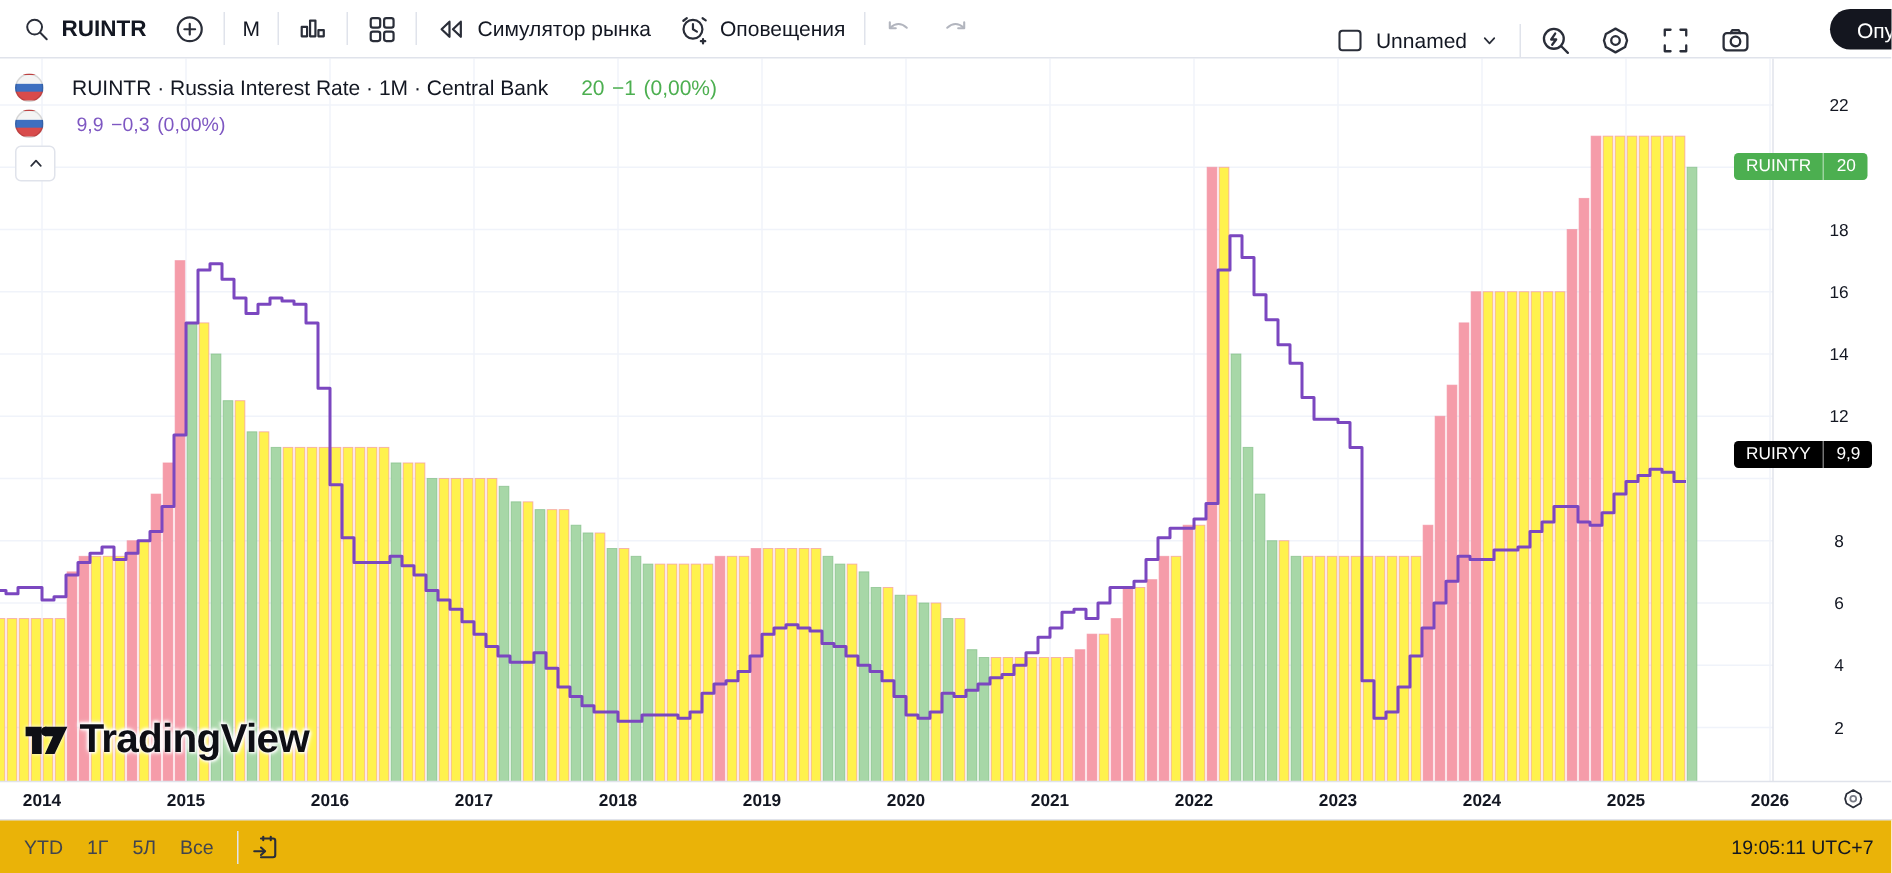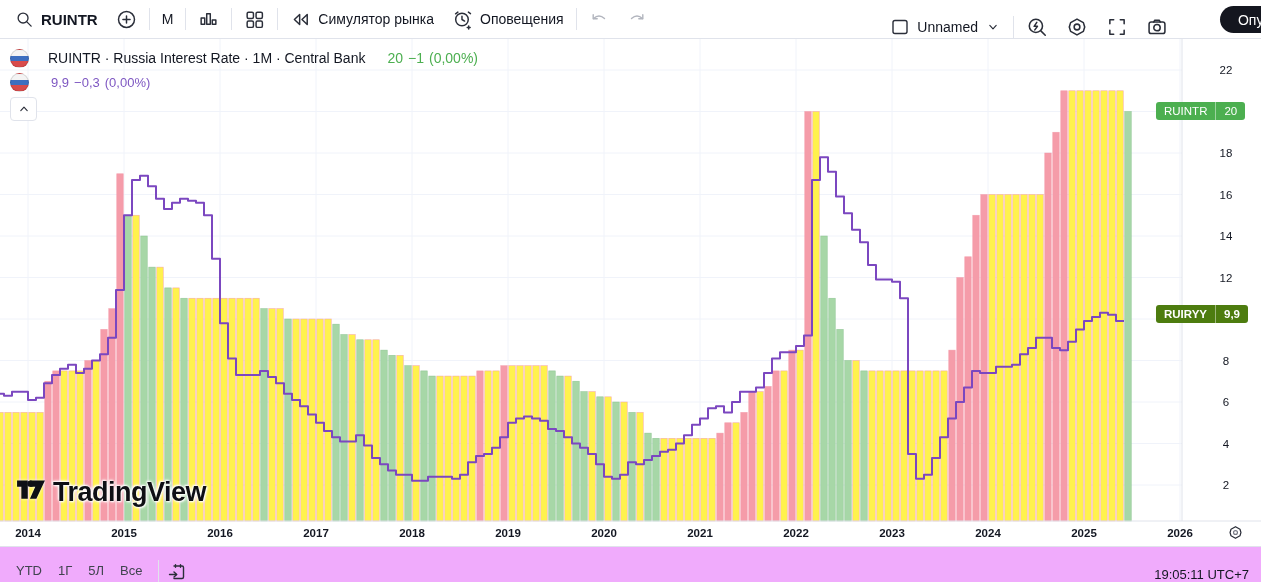--- a/index.html
+++ b/index.html
@@ -37,37 +37,37 @@
   .legend-row.small .legend-vals{font-size:13px;}
   .flag{width:17px;height:17px;border-radius:50%;border:1px solid rgba(0,0,0,.12);
     background:linear-gradient(to bottom,#f4f4f4 0 33%,#3d6fc0 33% 66%,#d84b4b 66% 100%);flex:0 0 auto;}
   .collapse-btn{
     position:absolute;left:10px;top:97px;width:25px;height:22px;background:#fff;
     border:1px solid #e0e3eb;border-radius:4px;display:flex;align-items:center;
     justify-content:center;z-index:25;cursor:pointer;
   }
   
   #chart-svg{position:absolute;left:0;top:38px;z-index:5;}
-  .watermark{position:absolute;left:16px;top:477px;display:flex;align-items:flex-start;gap:7px;z-index:10;}
+  .watermark{position:absolute;left:16px;top:477px;display:flex;align-items:center;gap:7px;z-index:10;}
   .watermark-text{font-size:27px;font-weight:800;letter-spacing:-0.5px;color:#0e0f15;
     text-shadow:0 0 2px #fff,0 0 4px #fff,1px 1px 2px #fff,-1px -1px 2px #fff;}
   .tv-logo{filter:drop-shadow(0 0 1.5px #fff);}
   .axis-badge{
     position:absolute;left:1156px;display:flex;align-items:stretch;border-radius:3px;
     color:#fff;font-size:11.5px;z-index:30;overflow:hidden;
   }
   .ab-l{padding:3px 8px;border-right:1px solid rgba(255,255,255,.45);display:flex;align-items:center;}
   .ab-v{padding:3px 8px;display:flex;align-items:center;}
   .hit{position:absolute;z-index:20;}
   .scale-gear{position:absolute;left:1227px;top:524px;z-index:26;cursor:pointer;}
   .scale-gear path,.scale-gear circle{stroke:#787b86;}
   
   .footer{
-    position:absolute;left:0;right:0;bottom:0;height:35px;background:#f0abfc;
-    border-top:1px solid #e0e3eb;display:flex;align-items:flex-end;padding:0 10px 0 8px;z-index:40;
+    position:absolute;left:0;right:0;bottom:0;height:35px;background:#eab308;
+    border-top:1px solid #e0e3eb;display:flex;align-items:center;padding:0 10px 0 8px;z-index:40;
   }
   .rng{font-size:13px;color:#40444f;padding:4px 8px;border-radius:4px;cursor:pointer;}
   .clock{margin-left:auto;font-size:13px;color:#131722;cursor:pointer;padding-right:2px;}
 </style>
 </head>
 <body>
 
 <div class="toolbar">
   <div class="tb-btn bold">
     <svg class="icon" width="19" height="19" viewBox="0 0 20 20">
@@ -418,21 +418,21 @@
     <circle cx="27" cy="12" r="6" fill="#0e0f15"></circle>
     <path d="M26,6 H54 L38,40 H26 L36,18 H26 Z" fill="#0e0f15"></path>
   </svg>
   <span class="watermark-text">TradingView</span>
 </div>
 
 <div class="axis-badge" id="badge-0" style="background: rgb(76, 175, 80); top: 101.5px;">
   <span class="ab-l">RUINTR</span>
   <span class="ab-v">20</span>
 </div>
-<div class="axis-badge" id="badge-1" style="background: #4d7c0f; top: 305px; font-weight: bold;">
+<div class="axis-badge" id="badge-1" style="background: #000000; top: 294px;">
   <span class="ab-l">RUIRYY</span>
   <span class="ab-v">9,9</span>
 </div>
 
 <svg class="icon scale-gear" width="17" height="17" viewBox="0 0 20 20">
   <polygon points="10,3.2 15.3,6.2 16.4,10 15.3,13.8 10,16.8 4.7,13.8 3.6,10 4.7,6.2"></polygon>
     <circle cx="10" cy="10" r="2.3"></circle>
 </svg>
 
 <div class="footer">

